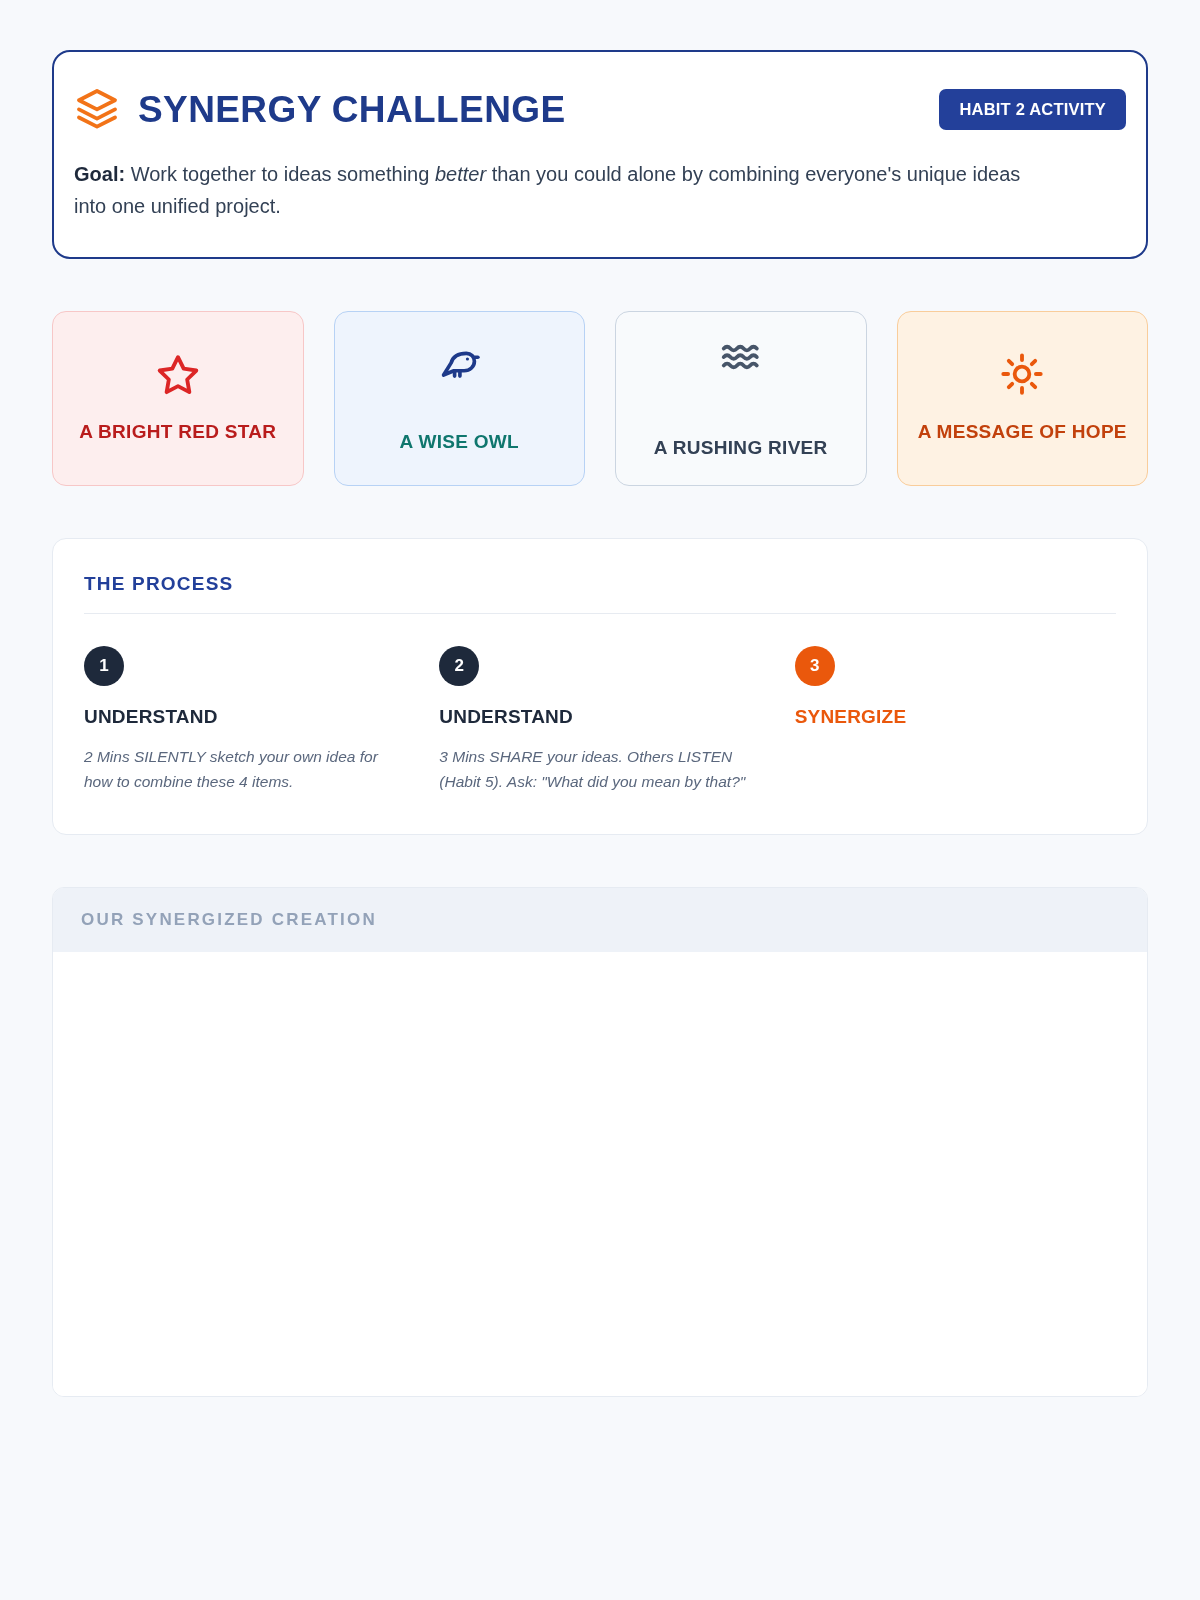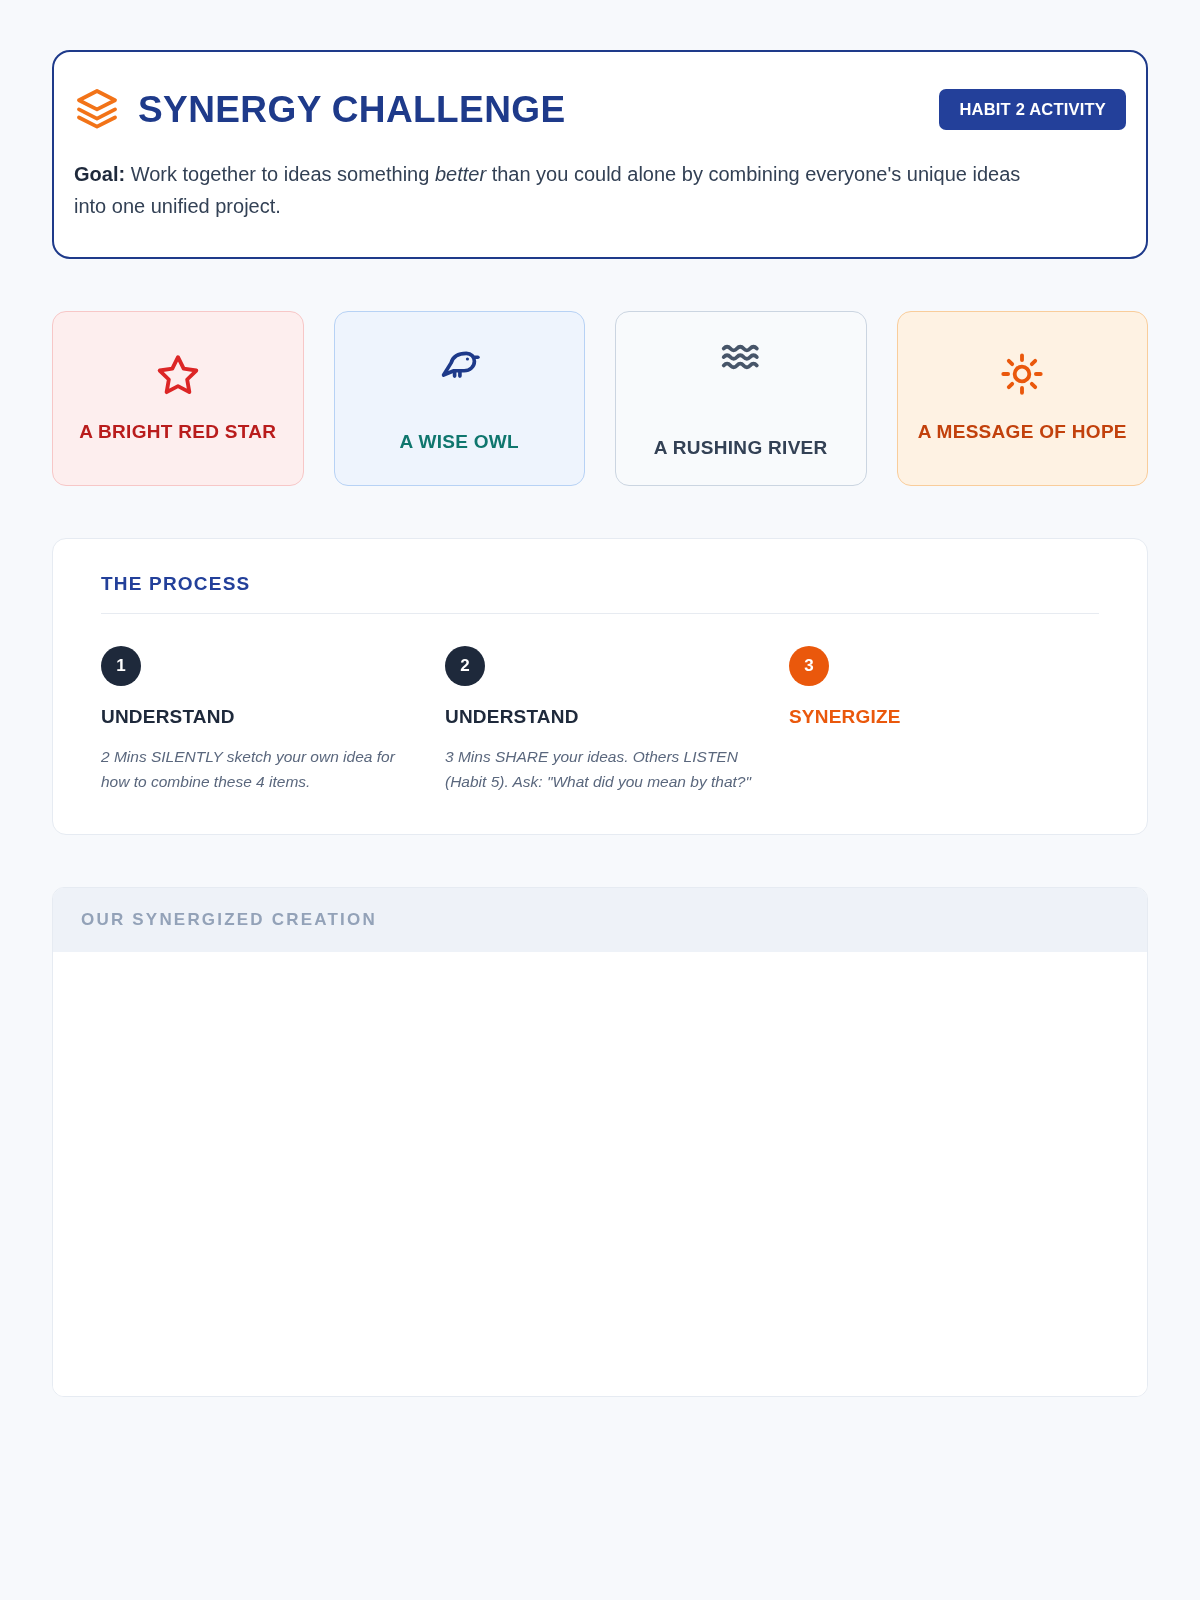--- a/index.html
+++ b/index.html
@@ -104,21 +104,21 @@
   .card-slate  { background: #f8fafc; border-color: #cbd5e1; gap: 33px; }
   .card-slate  .item-label { color: #334155; }
   .card-orange { background: #fef2e3; border-color: #f9cd9b; text-align: center; }
   .card-orange .item-label { color: #c2410c; }
 
   
   .process-card {
     background: #ffffff;
     border: 1px solid #e6ebf2;
     border-radius: 14px;
-    padding: 34px 48px 40px;
+    padding: 34px 31px 40px;
     margin-bottom: 52px;
   }
 
   .process-heading {
     font-size: 19px;
     font-weight: 800;
     letter-spacing: 1.2px;
     color: #23409a;
     padding-bottom: 18px;
     border-bottom: 1px solid #e7ebf1;

